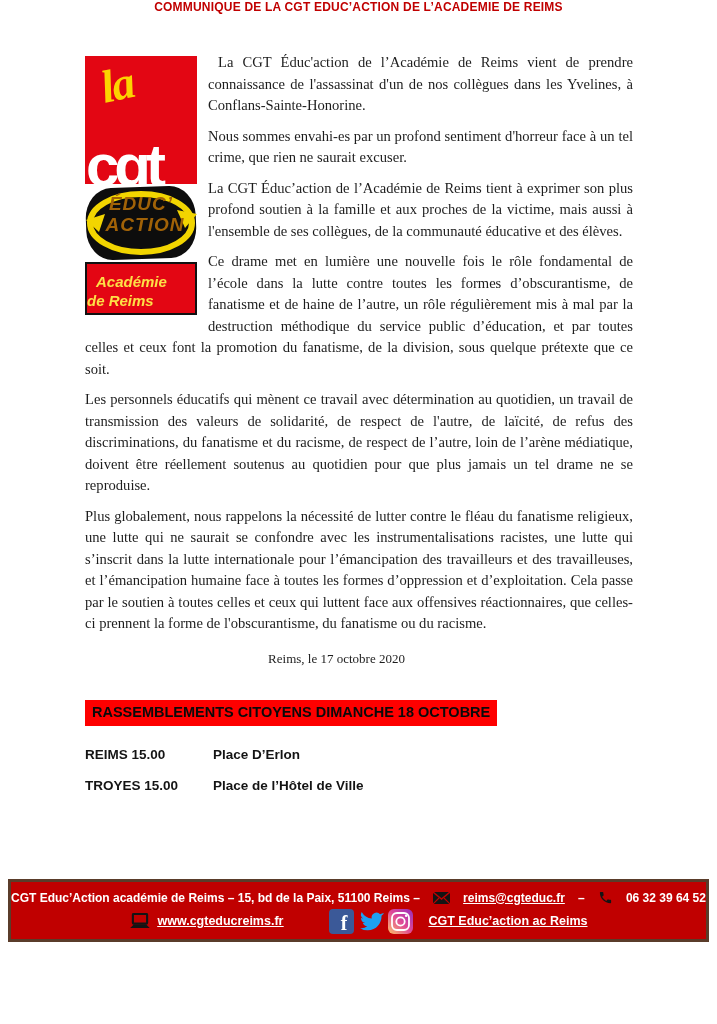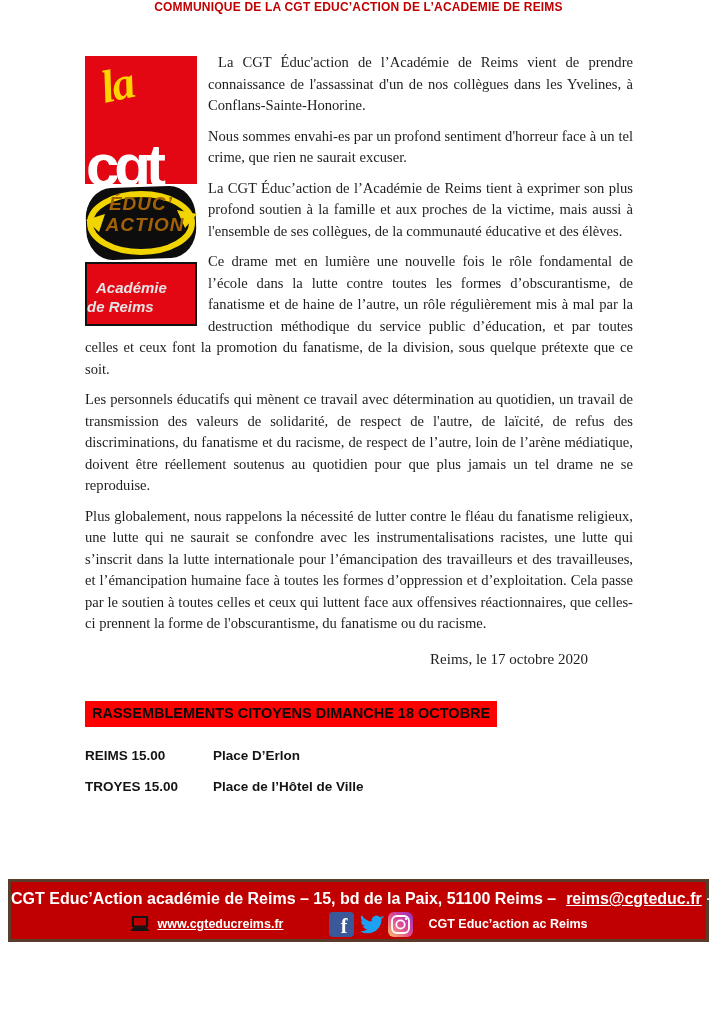--- a/index.html
+++ b/index.html
@@ -40,29 +40,29 @@
     background:#0d0d0d; border-radius:26px / 30px; transform:rotate(-2deg);
   }
   .educ-arrows { position:absolute; left:0; top:0; width:112px; height:78px; }
   .educ-text {
     position:absolute; top:9px; width:100%; text-align:center; color:#a16207;
     font-family:"Liberation Sans", sans-serif; font-style:italic; font-weight:900;
     font-size:19px; line-height:21px; letter-spacing:1px;
   }
   .educ-l2 { transform:translateX(4px); }
   .logo-academie {
-    height:64px; background:#e30613; border:2px solid #111111; color:#e5e5e5;
+    height:53px; background:#e30613; border:2px solid #111111; color:#fde047;
     font-family:"Liberation Sans", sans-serif; font-style:italic; font-weight:bold;
-    font-size:15px; line-height:19px; padding-top:14px;
+    font-size:15px; line-height:19px; padding-top:8px;
   }
   .acad-1 { padding-left:9px; }
   .acad-2 { text-align:left; padding-right:8px; }
 
   
-  .dateline { text-align:right; margin:16px 45px 0 0; font-size:15px; color:#1d1d1d; }
+  .dateline { text-align:center; margin:16px 45px 0 0; font-size:13px; color:#1d1d1d; }
   .banner-wrap { text-align:left; margin-top:33px; clear:none; }
   .banner {
     display:inline-block; background:#fe0000; color:#0a0a0a;
     font-family:"Liberation Sans", sans-serif; font-weight:bold;
     font-size:14.5px; line-height:1.35; padding:3px 7px 4px 7px;
   }
   .rallies {
     margin-top:21px; font-family:"Liberation Sans", sans-serif; font-weight:bold;
     font-size:13.5px; color:#141414;
   }
@@ -70,26 +70,26 @@
   .rally-citytime { width:128px; flex:none; }
   .rally-row.wide .rally-citytime { width:295px; }
 
   
   .footer {
     position:absolute; left:8px; right:8px; top:879px; height:63px;
     background:#c00000; border:3px solid #5a3c2a; color:#ffffff;
     font-family:"Liberation Sans", sans-serif; font-weight:bold;
   }
   .f-line1 {
-    margin-top:8px; display:flex; justify-content:flex-start; align-items:center;
-    gap:5px; font-size:16px; white-space:nowrap;
+    margin-top:8px; display:flex; justify-content:space-between; align-items:center;
+    gap:5px; font-size:12px; white-space:nowrap;
   }
   .f-line2 {
     margin-top:3px; display:flex; justify-content:center; align-items:center;
-    gap:6px; font-size:12.5px;
+    gap:6px; font-size:12.5px;text-decoration:underline;
   }
   .f-link { text-decoration:underline; color:#ffffff; cursor:pointer; }
   .icon { display:inline-block; vertical-align:middle; }
   .social-group { display:flex; align-items:center; gap:4px; margin-left:40px; }
   .social-caption { margin-left:9px; }
 </style>
 </head>
 <body>
 
 <div class="page">

